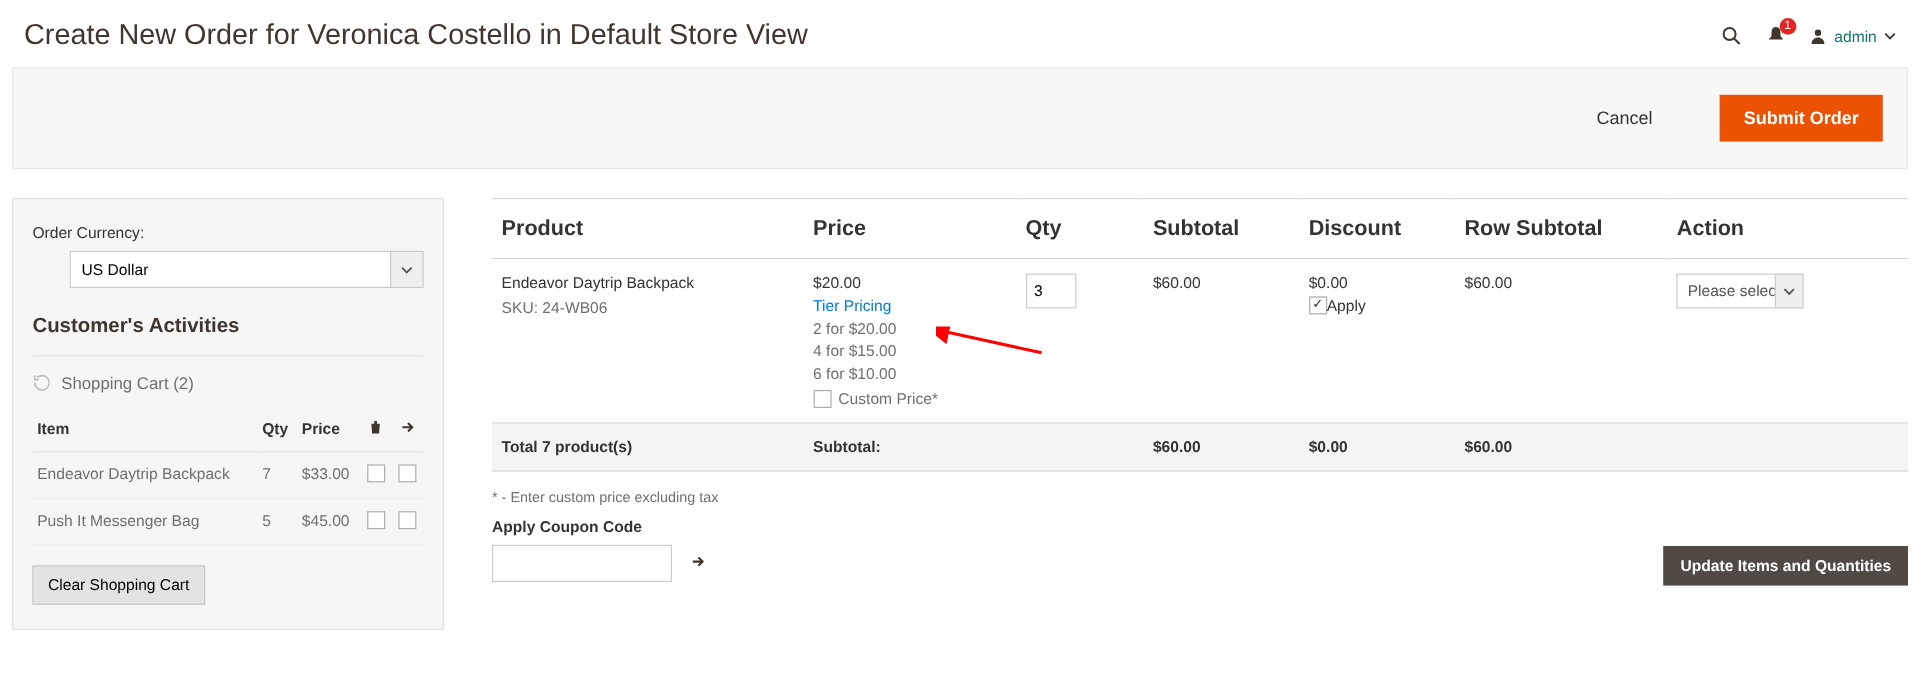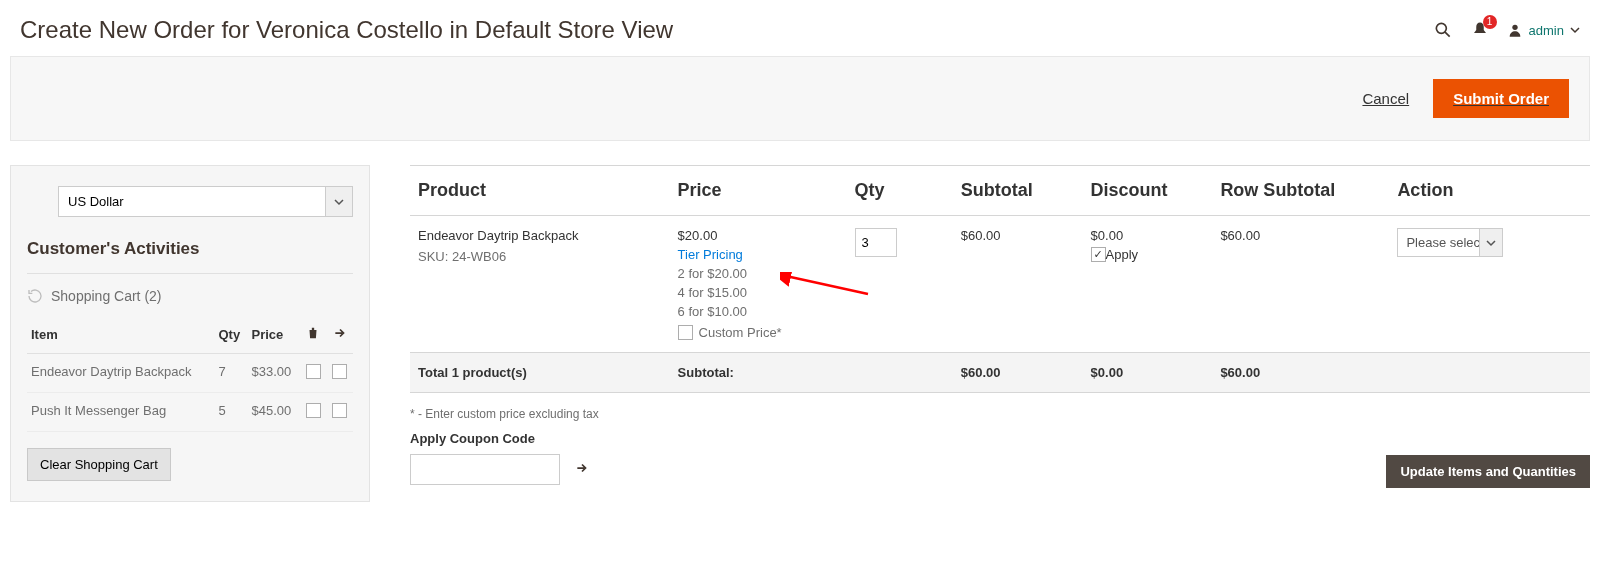--- a/index.html
+++ b/index.html
@@ -54,37 +54,37 @@
 
   .action-bar {
     background: var(--panel);
     border: 1px solid #e7e7e7;
     margin: 0 10px 24px 10px;
     padding: 22px 20px;
     display: flex;
     justify-content: flex-end;
     gap: 18px;
     align-items: center;
-    text-decoration: underline;
   }
   .btn-link {
     background: none;
     border: none;
     color: var(--text);
     font-size: 15px;
     cursor: pointer;
   }
   .btn-primary {
     background: var(--orange);
     color: #fff;
     border: none;
     font-size: 15px;
     padding: 11px 20px;
     cursor: pointer;
     font-weight: 600;
+    margin-left: 32px;
   }
   .btn-dark {
     background: var(--darkbtn);
     color: #fff;
     border: none;
     padding: 9px 14px;
     cursor: pointer;
     font-weight: 600;
     font-size: 13px;
   }
@@ -303,20 +303,21 @@
 </div>
 
 <div class="action-bar">
   <button class="btn-link">Cancel</button>
   <button class="btn-primary">Submit Order</button>
 </div>
 
 <div class="layout">
 
   <aside class="sidebar">
+    <div class="field-label">Order Currency:</div>
     <div class="select-wrap">
       <input type="text" readonly="" value="US Dollar" style="">
       <div class="select-caret">
         <svg class="caret" viewBox="0 0 10 10">
             <path d="M1 3 L5 7 L9 3" fill="none" stroke="#555" stroke-width="1.5"></path>
           </svg>
       </div>
     </div>
 
     <div class="section-title">Customer's Activities</div>
@@ -439,21 +440,21 @@
               <div class="sel">Please select</div>
               <div class="sel-caret">
                 <svg class="caret" viewBox="0 0 10 10">
                     <path d="M1 3 L5 7 L9 3" fill="none" stroke="#555" stroke-width="1.5"></path>
                   </svg>
               </div>
             </div>
           </td>
         </tr>
         <tr class="totals">
-          <td>Total 1 product(s)</td>
+          <td>Total 7 product(s)</td>
           <td>Subtotal:</td>
           <td></td>
           <td>$60.00</td>
           <td>$0.00</td>
           <td>$60.00</td>
           <td></td>
         </tr>
       </tbody>
     </table>
 

